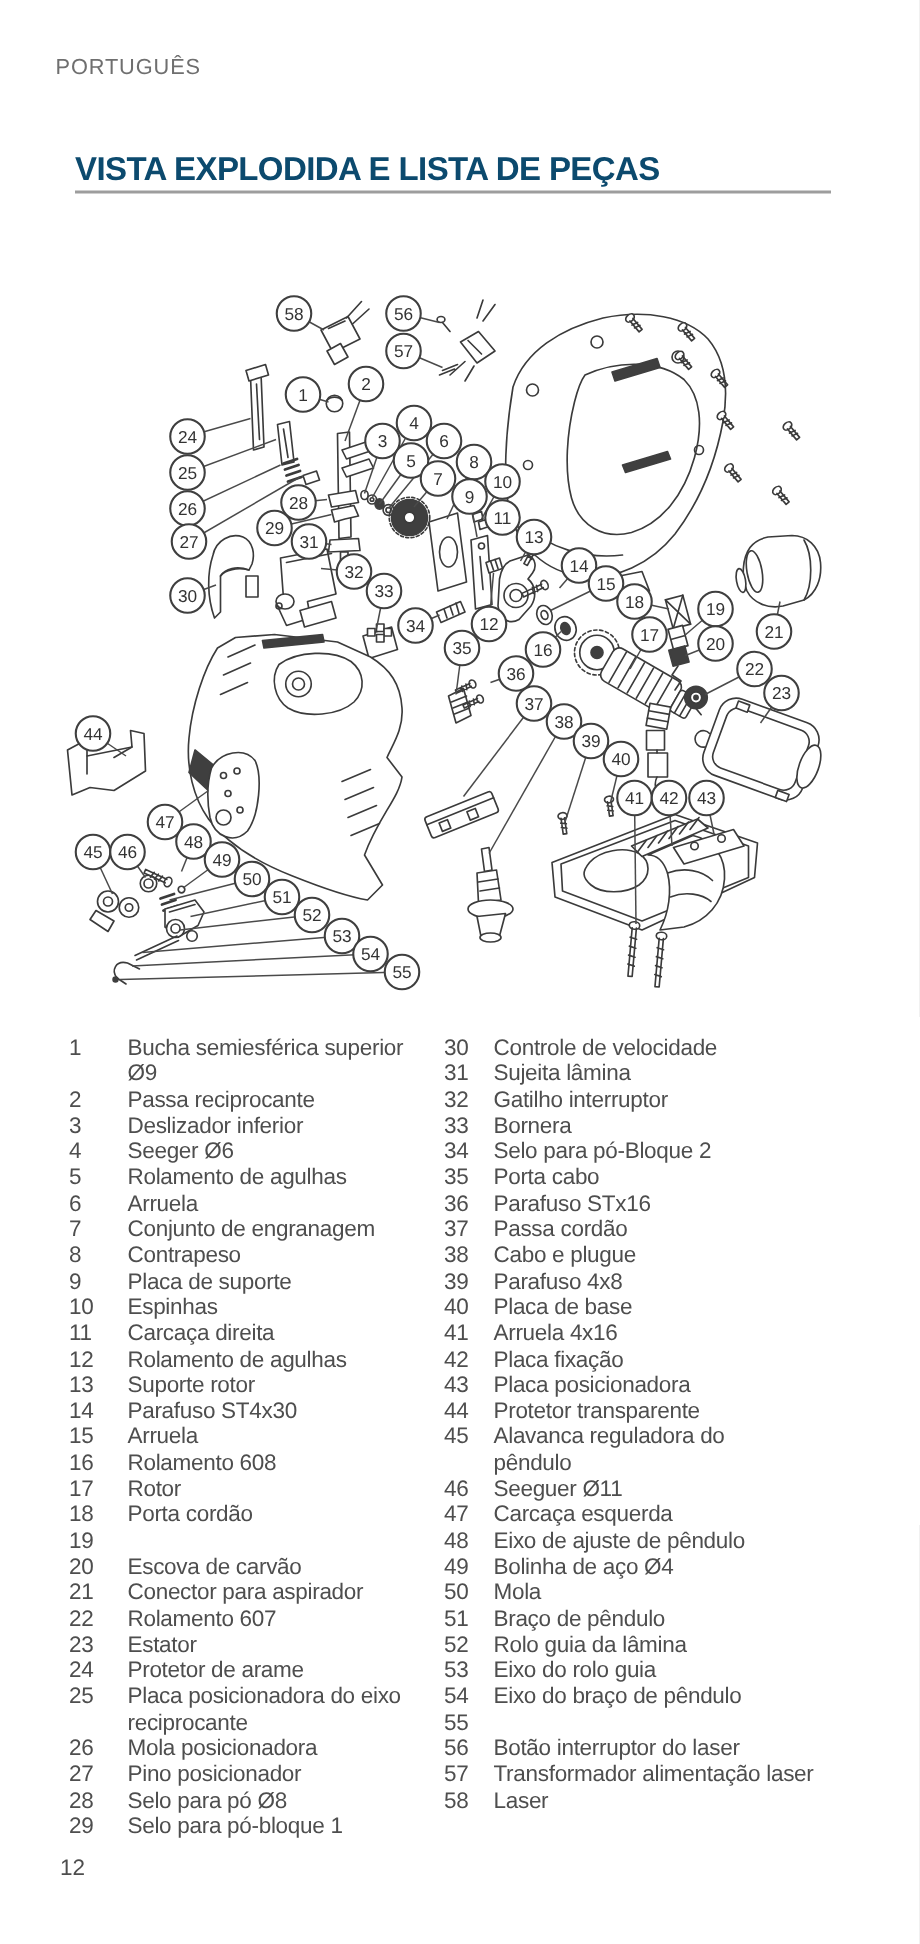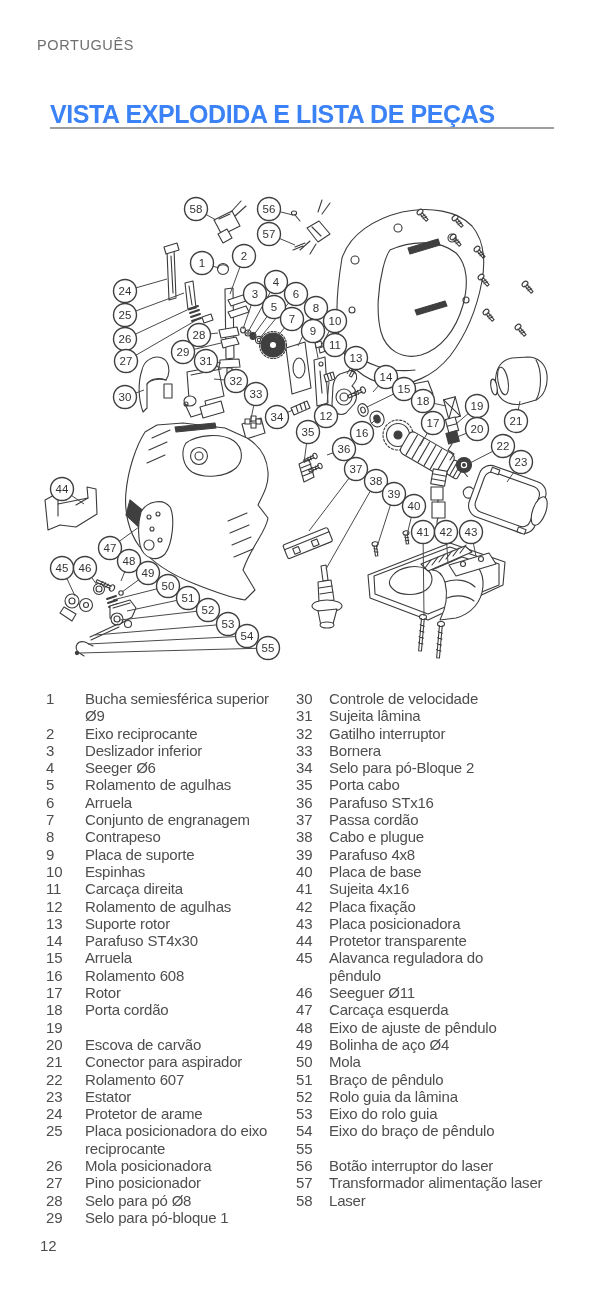--- a/index.html
+++ b/index.html
@@ -7,21 +7,21 @@
     position:relative; width:613px; height:1296px; background:#ffffff;
     font-family:"Liberation Sans", sans-serif; overflow:hidden;
     margin:0 auto;
   }
   .lang{
     position:absolute; left:37px; top:37px;
     font-size:14.5px; letter-spacing:0.6px; color:#6f6f6f;
   }
   .title{
     position:absolute; left:50px; top:100px;
-    font-size:25px; font-weight:bold; letter-spacing:-0.4px; color:#3b82f6;
+    font-size:22px; font-weight:bold; letter-spacing:-0.4px; color:#0c4a6e;
     white-space:nowrap;
   }
   .rule{
     position:absolute; left:50px; top:127px; width:504px; height:2px;
     background:#9d9d9d;
   }
   .diagram{
     position:absolute; left:0; top:180px; width:613px; height:500px;
   }
   .diagram .parts{ stroke:#3b3b3b; stroke-width:1.1; fill:none;
@@ -647,21 +647,21 @@
       <div class="row">
         <span class="num">1</span>
         <span class="name">
           <div>Bucha semiesférica superior</div>
           <div>Ø9</div>
         </span>
       </div>
       <div class="row">
         <span class="num">2</span>
         <span class="name">
-          <div>Eixo reciprocante</div>
+          <div>Passa reciprocante</div>
         </span>
       </div>
       <div class="row">
         <span class="num">3</span>
         <span class="name">
           <div>Deslizador inferior</div>
         </span>
       </div>
       <div class="row">
         <span class="num">4</span>
@@ -881,21 +881,21 @@
       </div>
       <div class="row">
         <span class="num">40</span>
         <span class="name">
           <div>Placa de base</div>
         </span>
       </div>
       <div class="row">
         <span class="num">41</span>
         <span class="name">
-          <div>Sujeita 4x16</div>
+          <div>Arruela 4x16</div>
         </span>
       </div>
       <div class="row">
         <span class="num">42</span>
         <span class="name">
           <div>Placa fixação</div>
         </span>
       </div>
       <div class="row">
         <span class="num">43</span>

